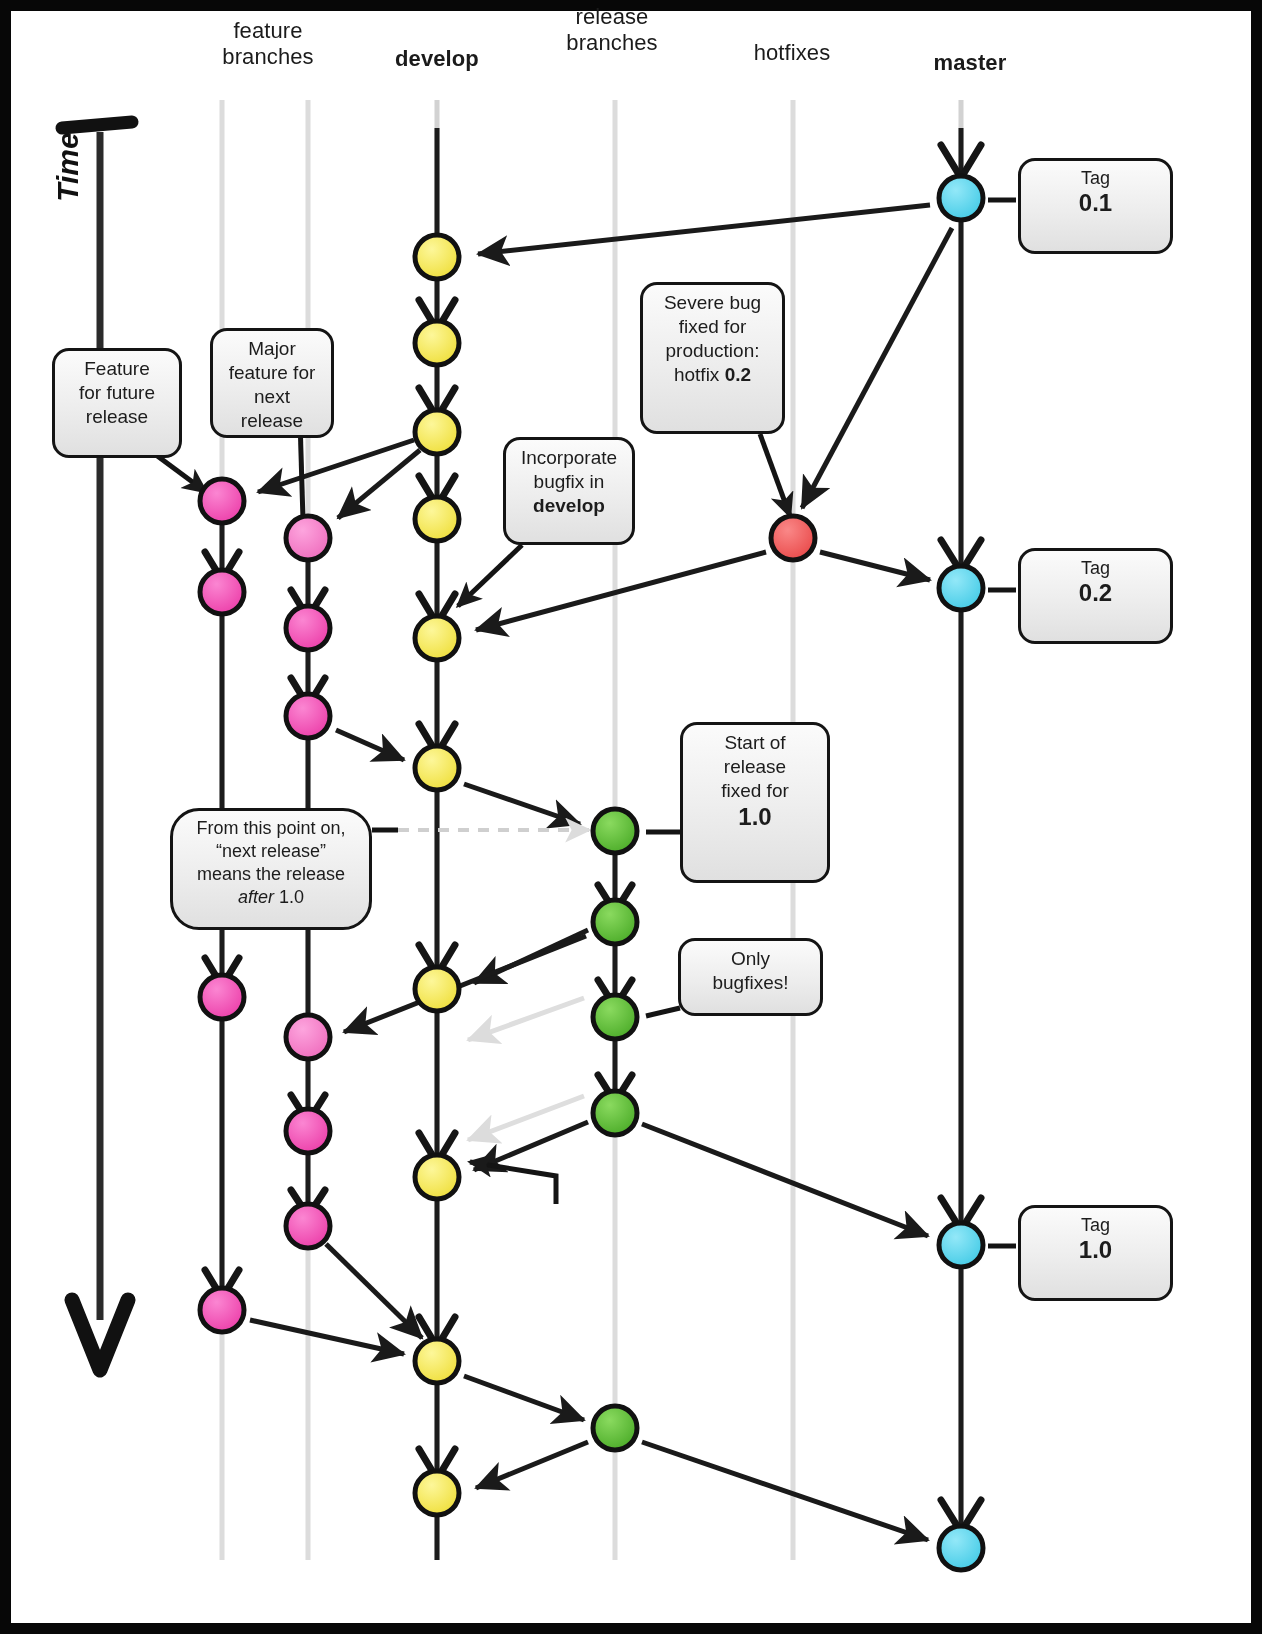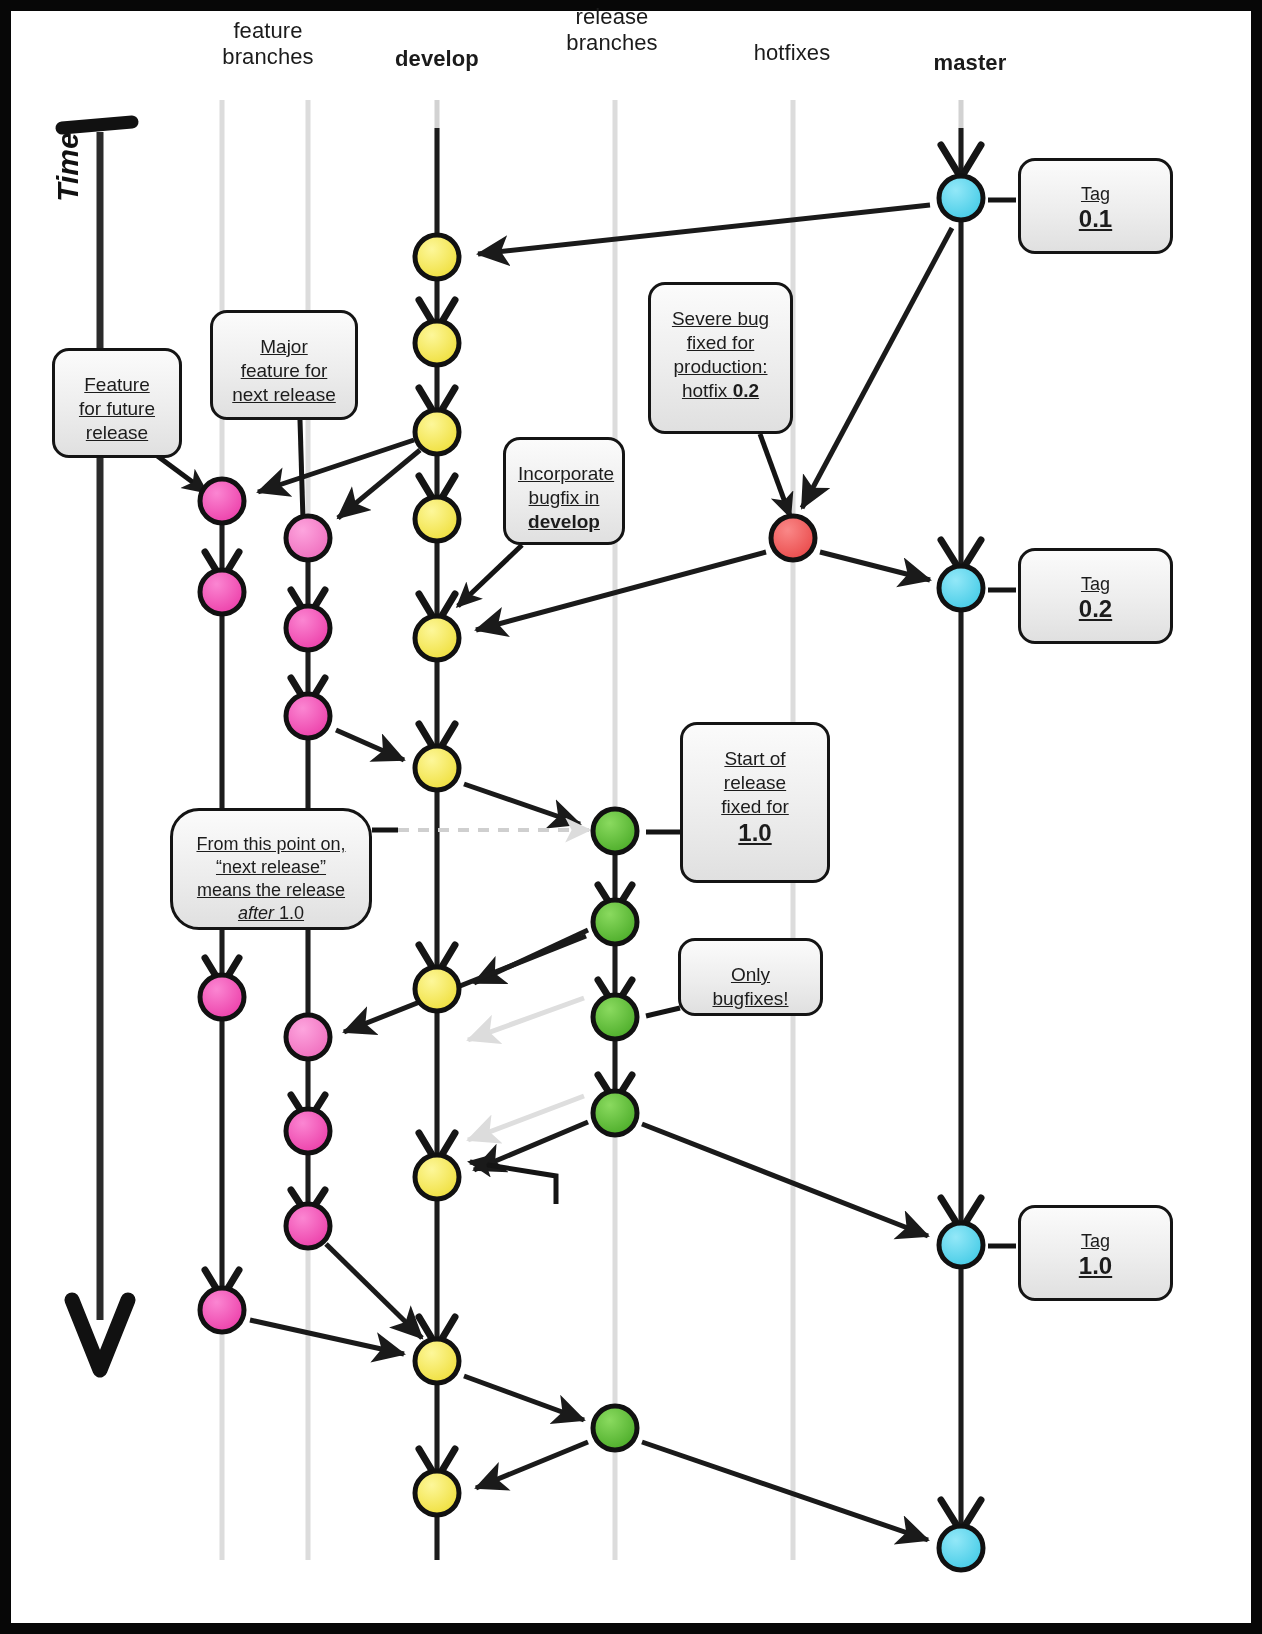--- a/index.html
+++ b/index.html
@@ -61,24 +61,23 @@
   .callout {
     position: absolute;
     box-sizing: border-box;
     border: 3px solid #141414;
     border-radius: 17px;
     background: linear-gradient(180deg, #fbfbfb 0%, #ededed 55%, #e0e0e0 100%);
     color: #1c1c1c;
     font-size: 19px;
     line-height: 24px;
     text-align: center;
-    padding: 22px 12px;
+    padding: 6px 12px;
     font-family: "Liberation Sans", sans-serif;
     z-index: 40;
-    text-decoration: underline;
   }
   .callout b { font-weight: bold; }
   .callout i { font-style: italic; }
   .callout .big {
     font-size: 24px;
     font-weight: bold;
     display: block;
     line-height: 28px;
   }
   .callout .small-lead {
@@ -281,33 +280,33 @@
       <circle cx="793" cy="538" r="22" fill="url(#gRed)" stroke="#111" stroke-width="5"></circle>
     </g>
   </svg>
 
   <div class="callout" style="left:52px; top:348px; width:130px; height:110px;">
     <span>Feature</span><br>
     <span>for future</span><br>
     <span>release</span>
   </div>
 
-  <div class="callout" style="left:210px; top:310px; width:148px; height:110px;">
+  <div class="callout" style="left:210px; top:328px; width:124px; height:110px;">
     <span>Major</span><br>
     <span>feature for</span><br>
     <span>next release</span>
   </div>
 
-  <div class="callout" style="left:503px; top:437px; width:122px; height:108px;text-align:center;">
+  <div class="callout" style="left:503px; top:437px; width:132px; height:108px;text-align:center;">
     <span>Incorporate</span><br>
     <span>bugfix in</span><br>
     <b>develop</b>
   </div>
 
-  <div class="callout" style="left:640px; top:282px; width:145px; height:152px;margin-left:8px;">
+  <div class="callout" style="left:640px; top:282px; width:145px; height:152px;">
     <span>Severe bug</span><br>
     <span>fixed for</span><br>
     <span>production:</span><br>
     <span>hotfix </span><b>0.2</b>
   </div>
 
   <div class="callout" style="left:170px; top:808px; width:202px; height:122px; font-size:18px; line-height:23px;border-radius:29px;">
     <span>From this point on,</span><br>
     <span>“next release”</span><br>
     <span>means the release</span><br>

